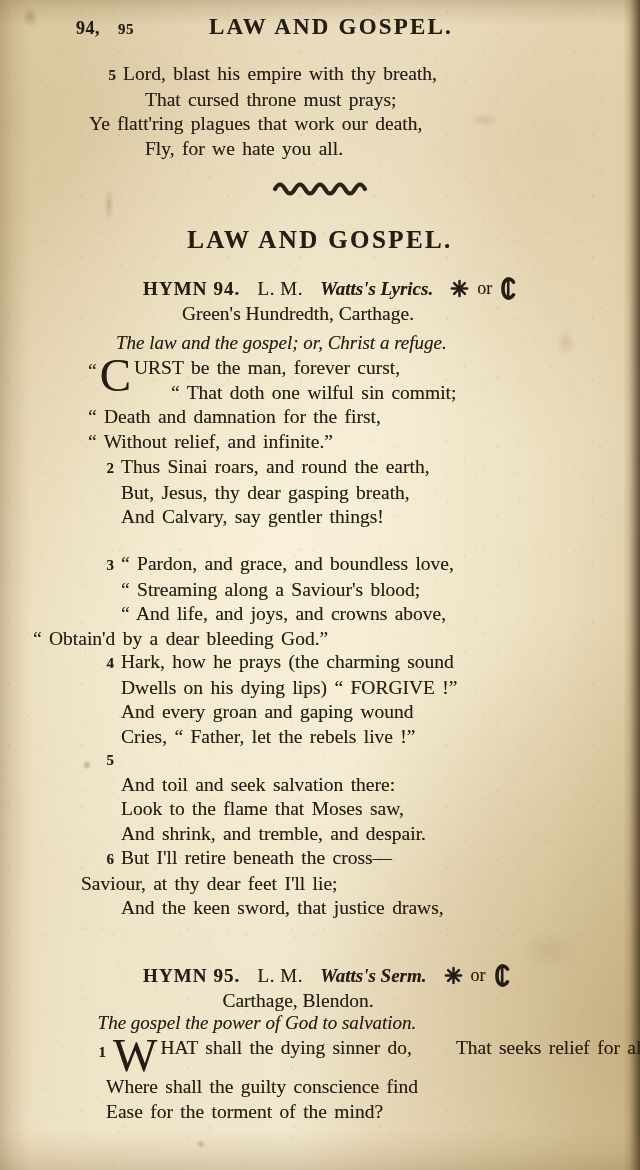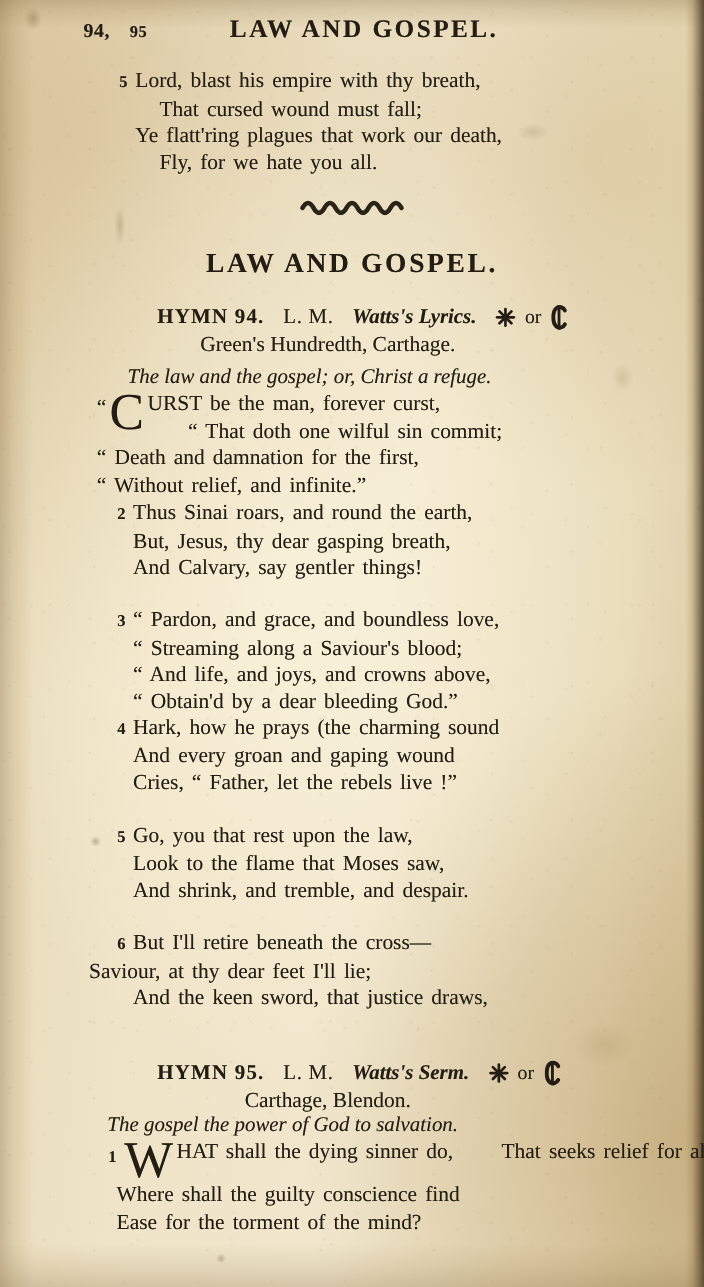--- a/index.html
+++ b/index.html
@@ -306,23 +306,23 @@
       <div class="head-title">LAW AND GOSPEL.</div>
     </div>
 
     <div class="stanza" style="top:62px">
       <div class="vline" style="padding-left:90px">
         <span class="vnum">5</span>
         <span class="vtext stretch ind0">Lord, blast his empire with thy breath,</span>
       </div>
       <div class="vline" style="padding-left:90px">
         <span class="vnum"></span>
-        <span class="vtext stretch ind1">That cursed wound must fall;</span>
-      </div>
-      <div class="vline" style="padding-left:90px">
+        <span class="vtext stretch ind1">That cursed throne must prays;</span>
+      </div>
+      <div class="vline" style="padding-left:56px">
         <span class="vnum"></span>
         <span class="vtext stretch ind0">Ye flatt'ring plagues that work our death,</span>
       </div>
       <div class="vline" style="padding-left:90px">
         <span class="vnum"></span>
         <span class="vtext stretch ind1">Fly, for we hate you all.</span>
       </div>
     </div>
 
     <div class="ornament" style="top:178px">
@@ -400,45 +400,52 @@
           <span class="vtext stretch">“ Pardon, and grace, and boundless love,</span>
         </div>
       <div class="vline" style="padding-left:88px">
           <span class="vnum"></span>
           <span class="vtext stretch">“ Streaming along a Saviour's blood;</span>
         </div>
       <div class="vline" style="padding-left:88px">
           <span class="vnum"></span>
           <span class="vtext stretch">“ And life, and joys, and crowns above,</span>
         </div>
-      <div class="vline" style="padding-left:88px">
+      <div class="vline" style="">
           <span class="vnum"></span>
           <span class="vtext stretch">“ Obtain'd by a dear bleeding God.”</span>
         </div>
     </div>
 
     <div class="stanza" style="top:650px">
       <div class="vline" style="padding-left:88px">
           <span class="vnum">4</span>
           <span class="vtext stretch">Hark, how he prays (the charming sound</span>
         </div>
       <div class="vline" style="padding-left:88px">
           <span class="vnum"></span>
+          <span class="vtext stretch">Dwells on his dying lips) “ FORGIVE !”</span>
+        </div>
+      <div class="vline" style="padding-left:88px">
+          <span class="vnum"></span>
           <span class="vtext stretch">And every groan and gaping wound</span>
         </div>
       <div class="vline" style="padding-left:88px">
           <span class="vnum"></span>
           <span class="vtext stretch">Cries, “ Father, let the rebels live !”</span>
         </div>
     </div>
 
     <div class="stanza" style="top:748px">
       <div class="vline" style="padding-left:88px">
           <span class="vnum">5</span>
-          <span class="vtext stretch">Go, you that rest upon the law,</span>
+        </div>
+      <div class="vline" style="padding-left:88px">
+          <span class="vnum"></span>
+          <span class="vtext stretch">And toil and seek salvation there:</span>
         </div>
       <div class="vline" style="padding-left:88px">
           <span class="vnum"></span>
           <span class="vtext stretch">Look to the flame that Moses saw,</span>
         </div>
       <div class="vline" style="padding-left:88px">
           <span class="vnum"></span>
           <span class="vtext stretch">And shrink, and tremble, and despair.</span>
         </div>
     </div>

